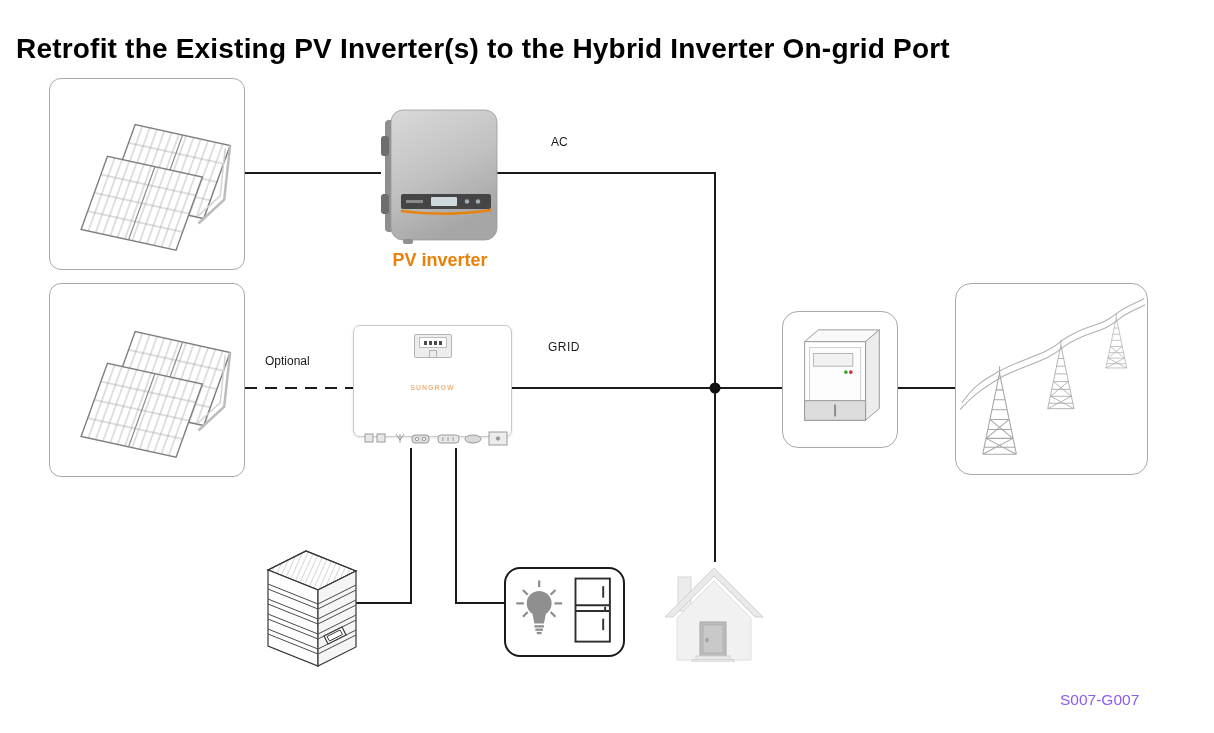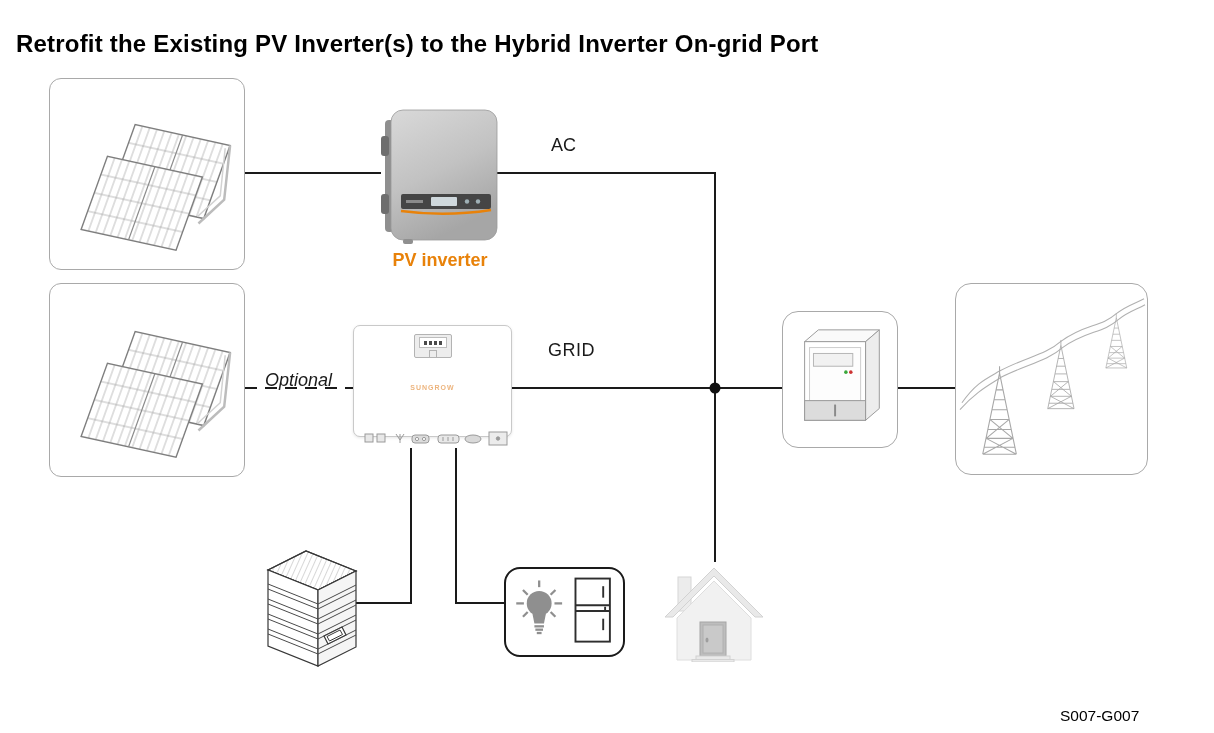--- a/index.html
+++ b/index.html
@@ -1,50 +1,50 @@
 <!DOCTYPE html>
 <html><head>
 <meta charset="utf-8">
 <style>
   html,body{margin:0;padding:0;background:#fff;}
   .canvas{
     position:relative;width:1214px;height:733px;background:#ffffff;
     font-family:"Liberation Sans",sans-serif;overflow:hidden;
   }
   .page-title{
-    position:absolute;left:16px;top:14px;font-size:24px;font-weight:bold;
+    position:absolute;left:16px;top:14px;font-size:28px;font-weight:bold;
     color:#000;letter-spacing:.2px;white-space:nowrap;
   }
   .wires{position:absolute;left:0;top:0;z-index:1;}
   .node{position:absolute;z-index:2;}
   .rbox{
     position:absolute;z-index:2;background:#fff;border:1.5px solid #a9a9a9;
     border-radius:12px;box-sizing:border-box;
   }
   .rbox svg{display:block;width:100%;height:100%;}
   #pv-box-1{left:49px;top:78px;width:196px;height:192px;}
   #pv-box-2{left:49px;top:283px;width:196px;height:194px;}
   #meter-box{left:782px;top:311px;width:116px;height:137px;border-radius:16px;}
   #grid-box{left:955px;top:283px;width:193px;height:192px;border-radius:16px;}
   #loads-box{left:504px;top:567px;width:121px;height:90px;border-radius:16px;border:2px solid #1a1a1a;}
   #pv-inverter{left:375px;top:106px;width:130px;height:140px;}
   #battery{left:262px;top:544px;width:100px;height:126px;}
   #house{left:664px;top:565px;width:100px;height:97px;}
   .edge-label{
-    position:absolute;z-index:3;font-size:18px;color:#1a1a1a;white-space:nowrap;
+    position:absolute;z-index:3;font-size:12px;color:#1a1a1a;white-space:nowrap;
   }
   #label-ac{left:551px;top:135px;}
   #label-grid{left:548px;top:340px;letter-spacing:.5px;}
-  #label-optional{left:265px;top:370px;font-style:italic;}
+  #label-optional{left:265px;top:354px;}
   .device-label{
     position:absolute;z-index:3;left:375px;top:250px;width:130px;text-align:center;
     font-size:18px;font-weight:bold;color:#E8820A;white-space:nowrap;
   }
   .figure-code{
-    position:absolute;z-index:3;left:1060px;top:691px;font-size:15.5px;color:#000000;margin-top:16px;
+    position:absolute;z-index:3;left:1060px;top:691px;font-size:15.5px;color:#8b5cf6;
   }
   
   #hybrid-inverter{
     left:353px;top:325px;width:159px;height:112px;background:#fff;
     border:1.5px solid #c9c9c9;border-radius:7px;box-sizing:border-box;
     box-shadow:0 1px 3px rgba(0,0,0,.10);
   }
   .hy-display{
     position:absolute;left:50%;top:8px;transform:translateX(-50%);
     width:36px;height:22px;background:#ededed;border:1px solid #b3b3b3;border-radius:2px;

